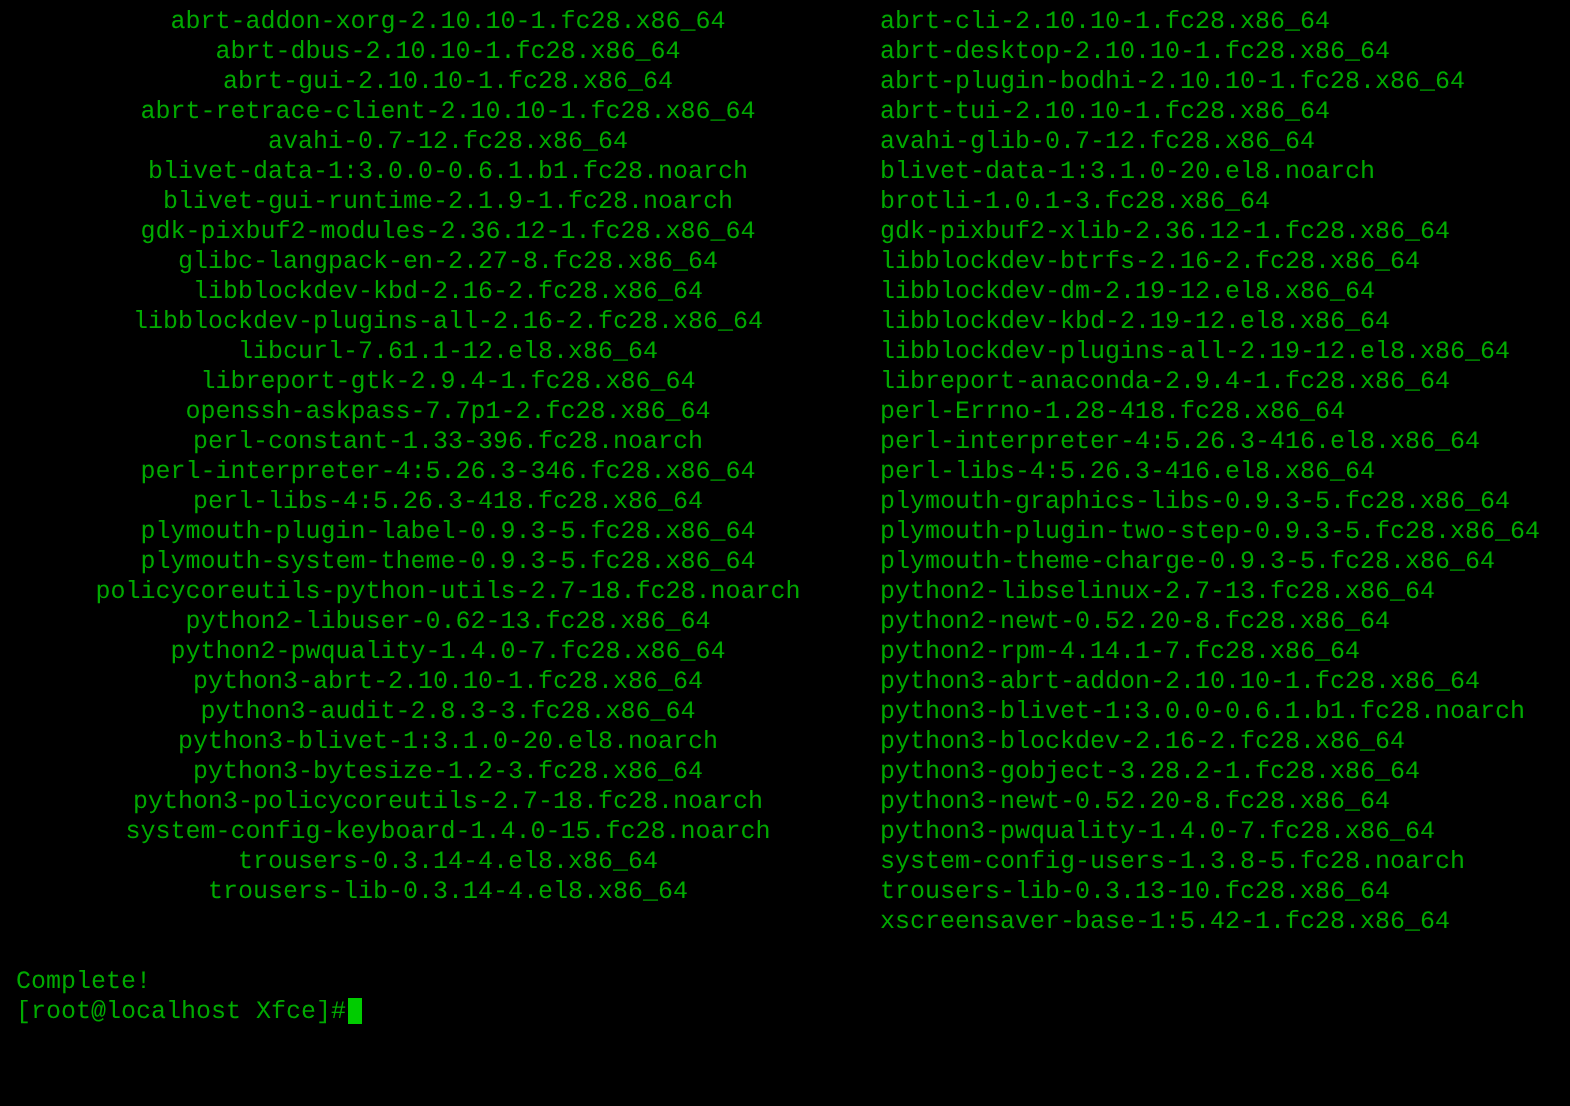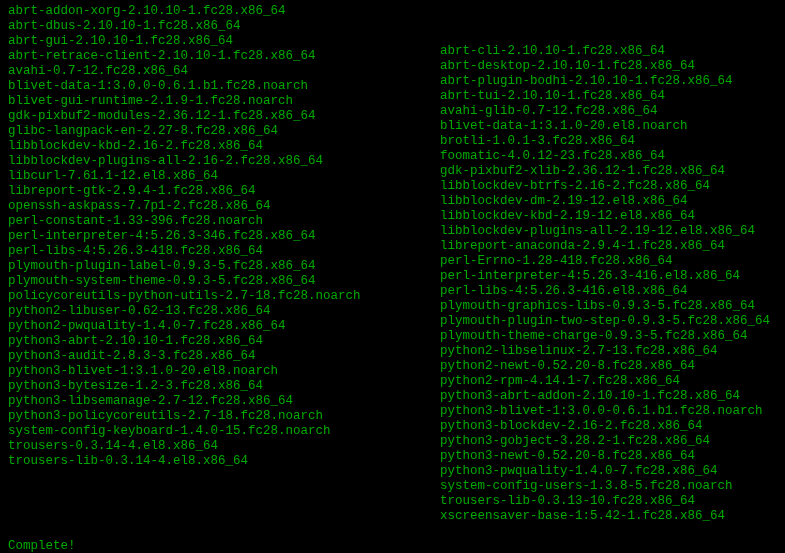--- a/index.html
+++ b/index.html
@@ -21,24 +21,24 @@
     .columns {
       display: flex;
       flex-direction: row;
     }
     .col {
       display: flex;
       flex-direction: column;
     }
     .col-left {
       width: 432px;
+      align-items: center;
     }
     .col-right {
       flex: 1;
-      margin-top: 40px;
     }
     .package-line {
       white-space: nowrap;
     }
     .blank-row {
       height: 15px;
     }
     .prompt-line {
       display: flex;
       align-items: flex-start;
@@ -79,35 +79,33 @@
         <div class="package-line">  perl-libs-4:5.26.3-418.fc28.x86_64</div>
         <div class="package-line">  plymouth-plugin-label-0.9.3-5.fc28.x86_64</div>
         <div class="package-line">  plymouth-system-theme-0.9.3-5.fc28.x86_64</div>
         <div class="package-line">  policycoreutils-python-utils-2.7-18.fc28.noarch</div>
         <div class="package-line">  python2-libuser-0.62-13.fc28.x86_64</div>
         <div class="package-line">  python2-pwquality-1.4.0-7.fc28.x86_64</div>
         <div class="package-line">  python3-abrt-2.10.10-1.fc28.x86_64</div>
         <div class="package-line">  python3-audit-2.8.3-3.fc28.x86_64</div>
         <div class="package-line">  python3-blivet-1:3.1.0-20.el8.noarch</div>
         <div class="package-line">  python3-bytesize-1.2-3.fc28.x86_64</div>
-        <div class="package-line">  python3-libsemanage-2.7-12.fc28.x86_64</div>
         <div class="package-line">  python3-policycoreutils-2.7-18.fc28.noarch</div>
         <div class="package-line">  system-config-keyboard-1.4.0-15.fc28.noarch</div>
         <div class="package-line">  trousers-0.3.14-4.el8.x86_64</div>
         <div class="package-line">  trousers-lib-0.3.14-4.el8.x86_64</div>
       </div>
     <div class="col col-right">
         <div class="package-line">  abrt-cli-2.10.10-1.fc28.x86_64</div>
         <div class="package-line">  abrt-desktop-2.10.10-1.fc28.x86_64</div>
         <div class="package-line">  abrt-plugin-bodhi-2.10.10-1.fc28.x86_64</div>
         <div class="package-line">  abrt-tui-2.10.10-1.fc28.x86_64</div>
         <div class="package-line">  avahi-glib-0.7-12.fc28.x86_64</div>
         <div class="package-line">  blivet-data-1:3.1.0-20.el8.noarch</div>
         <div class="package-line">  brotli-1.0.1-3.fc28.x86_64</div>
-        <div class="package-line">  foomatic-4.0.12-23.fc28.x86_64</div>
         <div class="package-line">  gdk-pixbuf2-xlib-2.36.12-1.fc28.x86_64</div>
         <div class="package-line">  libblockdev-btrfs-2.16-2.fc28.x86_64</div>
         <div class="package-line">  libblockdev-dm-2.19-12.el8.x86_64</div>
         <div class="package-line">  libblockdev-kbd-2.19-12.el8.x86_64</div>
         <div class="package-line">  libblockdev-plugins-all-2.19-12.el8.x86_64</div>
         <div class="package-line">  libreport-anaconda-2.9.4-1.fc28.x86_64</div>
         <div class="package-line">  perl-Errno-1.28-418.fc28.x86_64</div>
         <div class="package-line">  perl-interpreter-4:5.26.3-416.el8.x86_64</div>
         <div class="package-line">  perl-libs-4:5.26.3-416.el8.x86_64</div>
         <div class="package-line">  plymouth-graphics-libs-0.9.3-5.fc28.x86_64</div>

